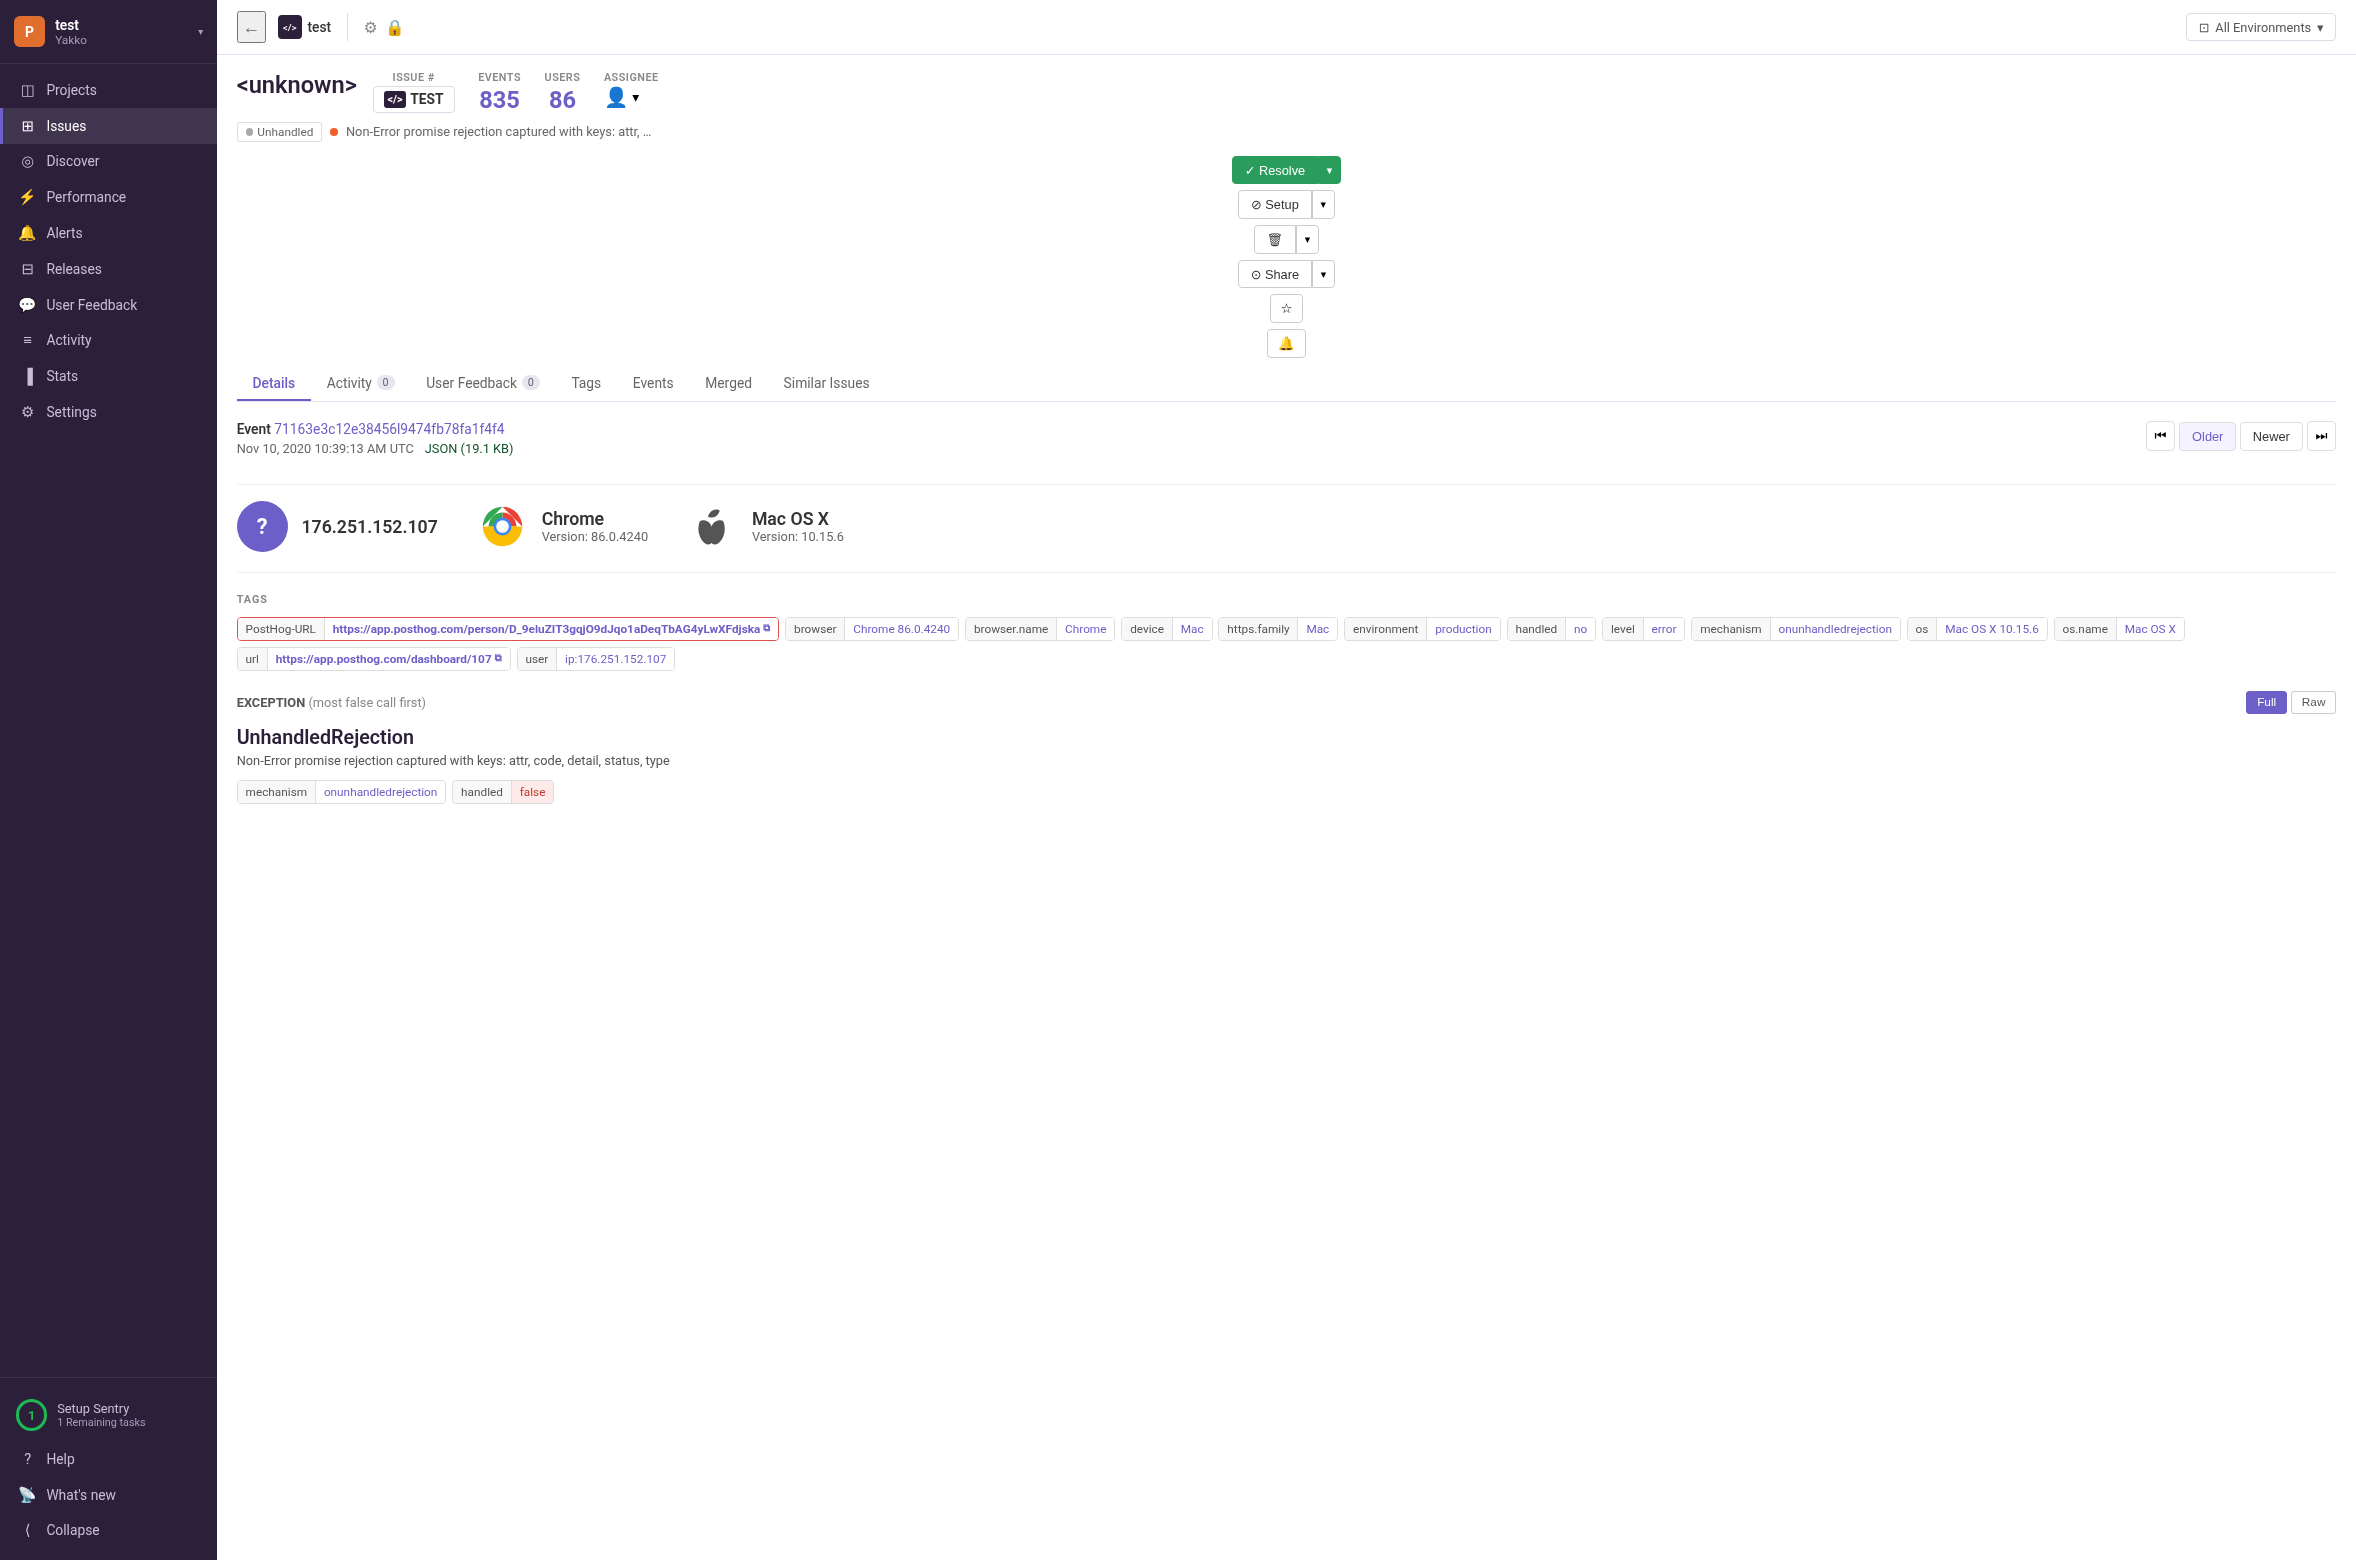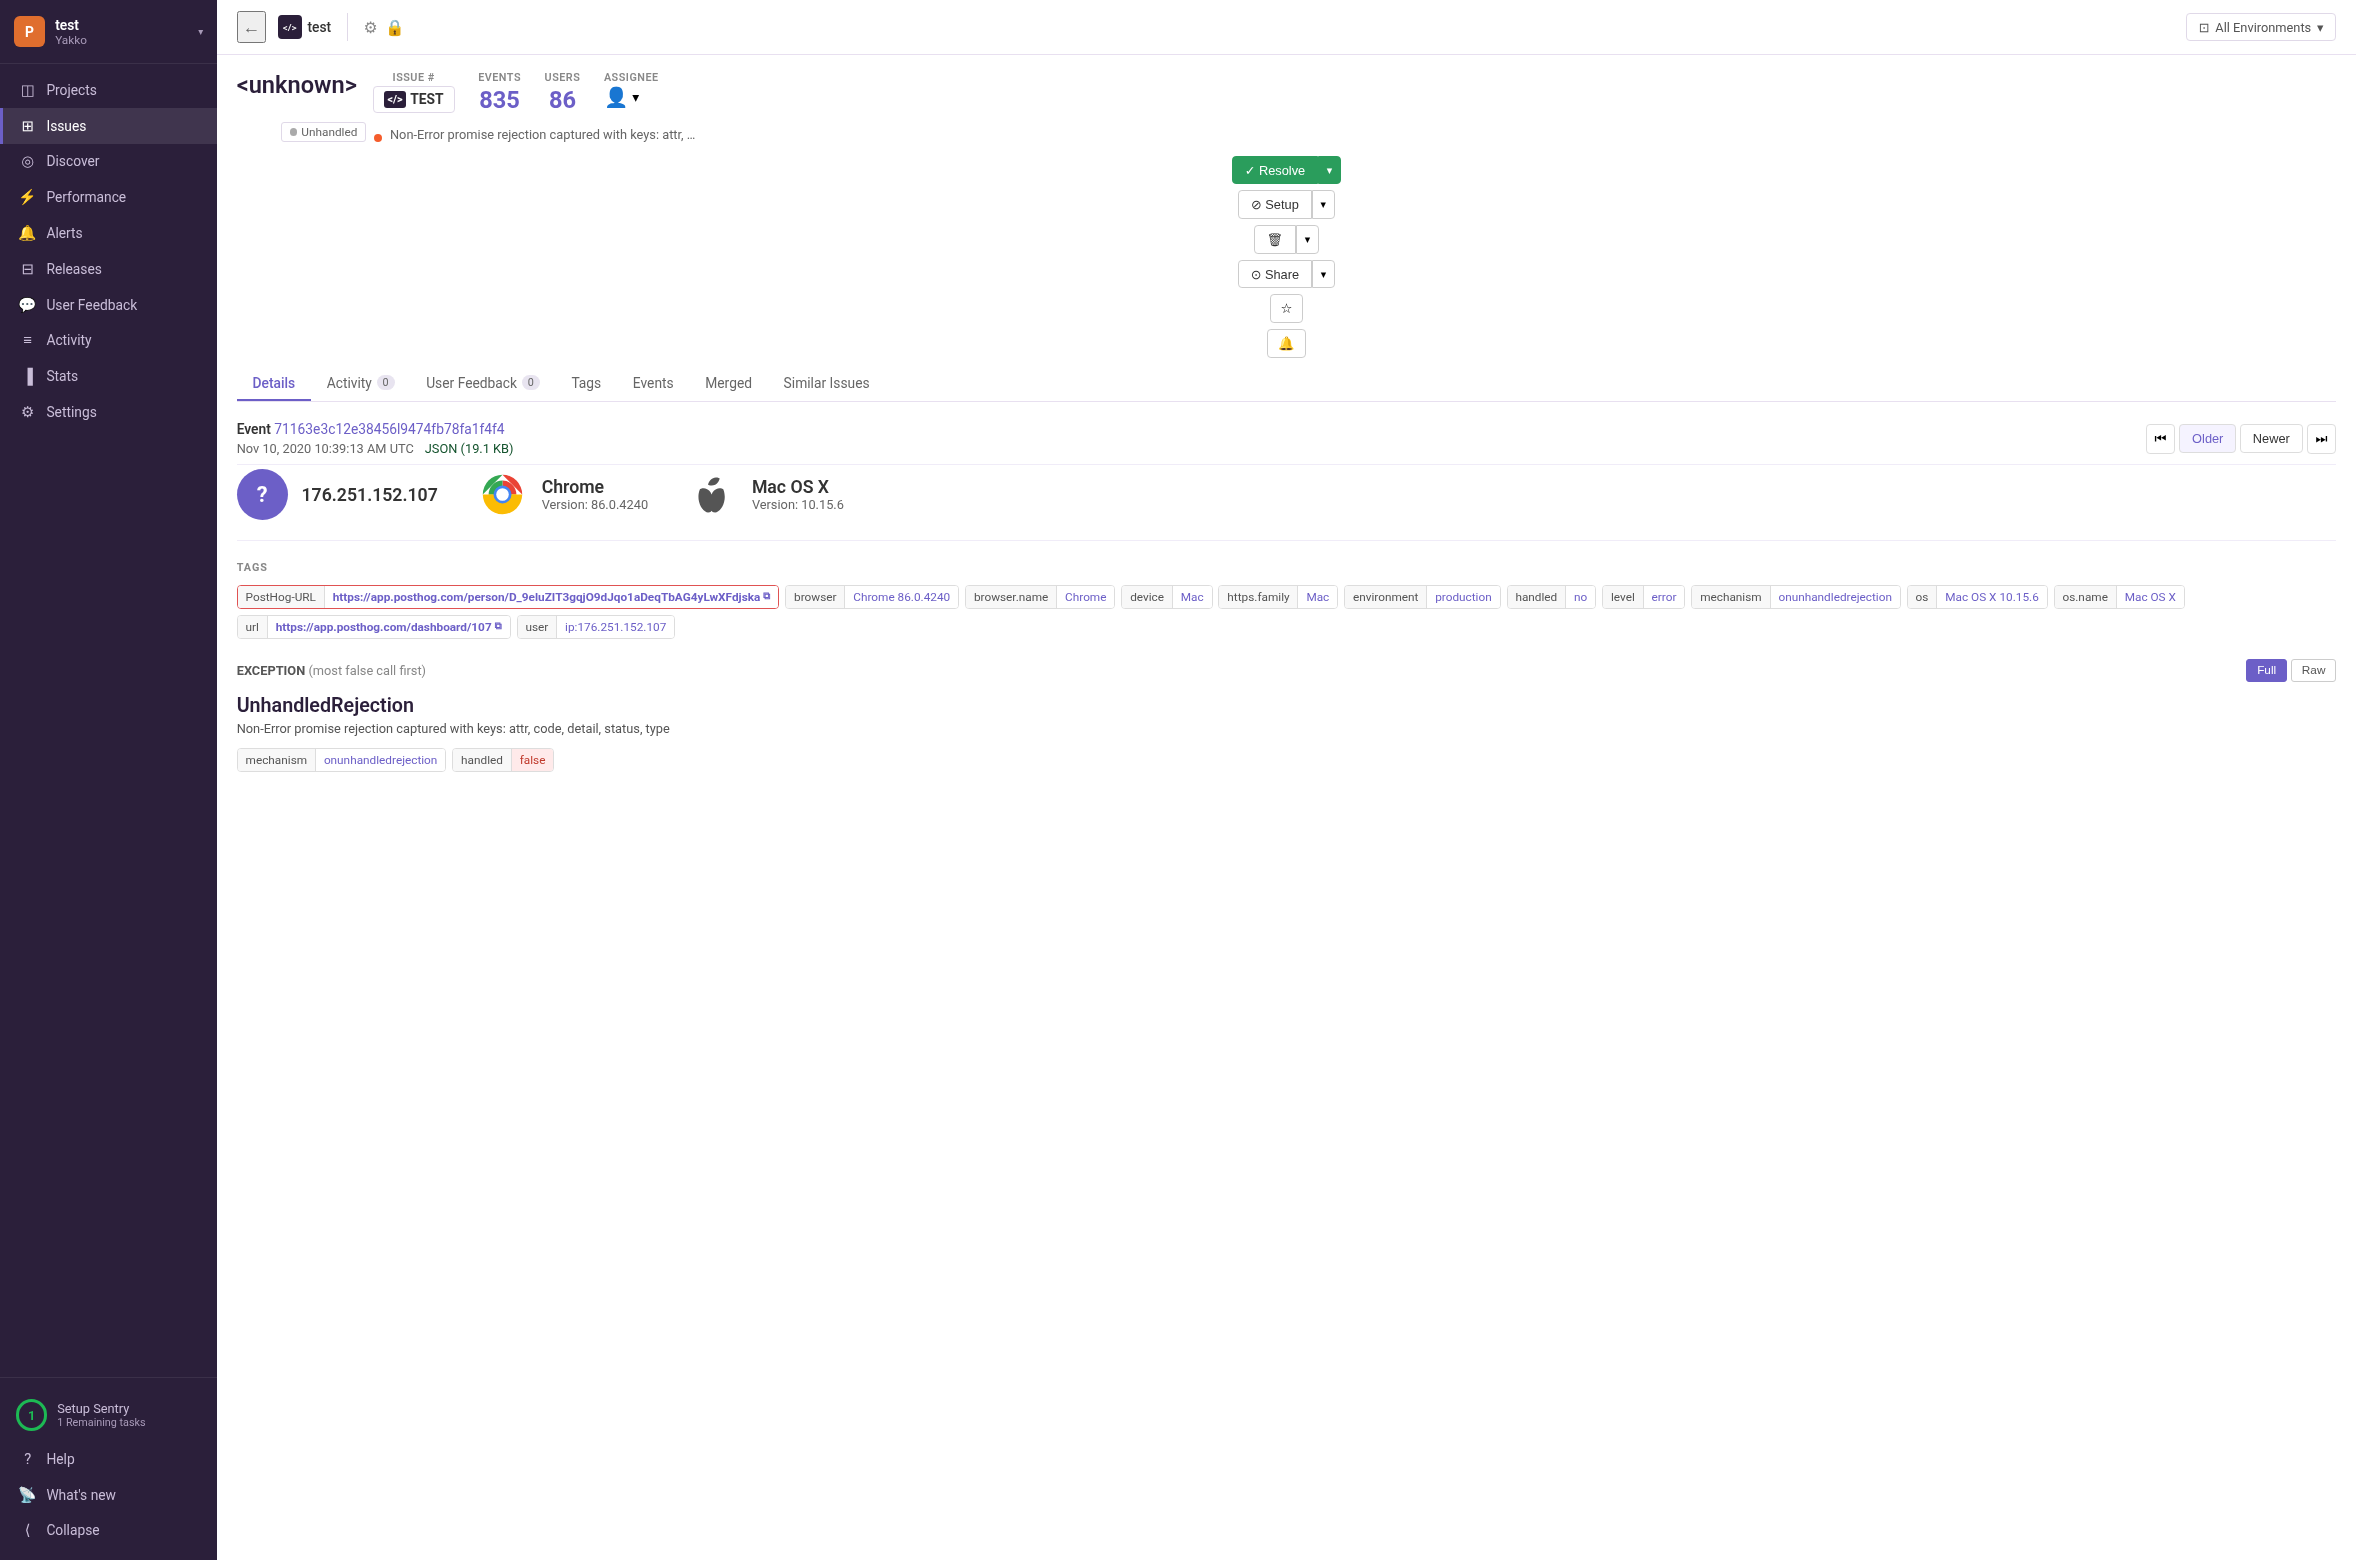--- a/index.html
+++ b/index.html
@@ -125,23 +125,23 @@
     .test-badge {
       display: flex; align-items: center; gap: 3.9px;
       padding: 3.9px 9.9px;
       border: 1px solid #e0d9e8;
       border-radius: 3.9px;
       font-size: 12.8px;
     }
     .assignee-area { display: flex; align-items: center; gap: 3.9px; }
 
     .issue-subtitle {
-      display: flex; align-items: flex-end; gap: 7.9px;
+      display: flex; align-items: center; gap: 7.9px;
       margin-top: 7.9px;
-      font-size: 12.8px; color: #666; margin-left: 44px;
+      font-size: 12.8px; color: #666;
     }
     .unhandled-badge {
       display: flex; align-items: center; gap: 3.9px;
       padding: 2px 7.9px;
       border: 1px solid #e0d9e8;
       border-radius: 3px;
       font-size: 11.8px; color: #666;
     }
     .dot-orange { width: 7.9px; height: 7.9px; border-radius: 50%; background: #f55d2c; }
     .dot-gray { width: 7.9px; height: 7.9px; border-radius: 50%; background: #aaa; }
@@ -198,24 +198,24 @@
       padding: 1px 5.9px;
       font-size: 10.8px;
       color: #666;
     }
 
     
     .content { flex: 1; overflow-y: auto; padding: 19.7px; background: #fff; }
 
     
     .event-row {
-      display: flex; align-items: center; justify-content: space-between;
-      padding-bottom: 8px;
+      display: flex; align-items: flex-start; justify-content: space-between;
+      padding-bottom: 28px;
       border-bottom: 1px solid #f0ecf8;
-      margin-bottom: 4px;
+      margin-bottom: 16px;
     }
     .event-left { }
     .event-label { font-size: 13.8px; font-weight: 600; color: #333; }
     .event-id { color: #6c5fc7; text-decoration: none; font-size: 13.8px; }
     .event-time { font-size: 12.8px; color: #666; margin-top: 3.9px; }
     .event-json { color: #14532d; text-decoration: none; margin-left: 7.9px; }
     .event-nav { display: flex; align-items: center; gap: 3.9px; }
     .nav-btn {
       padding: 5.9px 11.8px;
       border: 1px solid #ddd;

